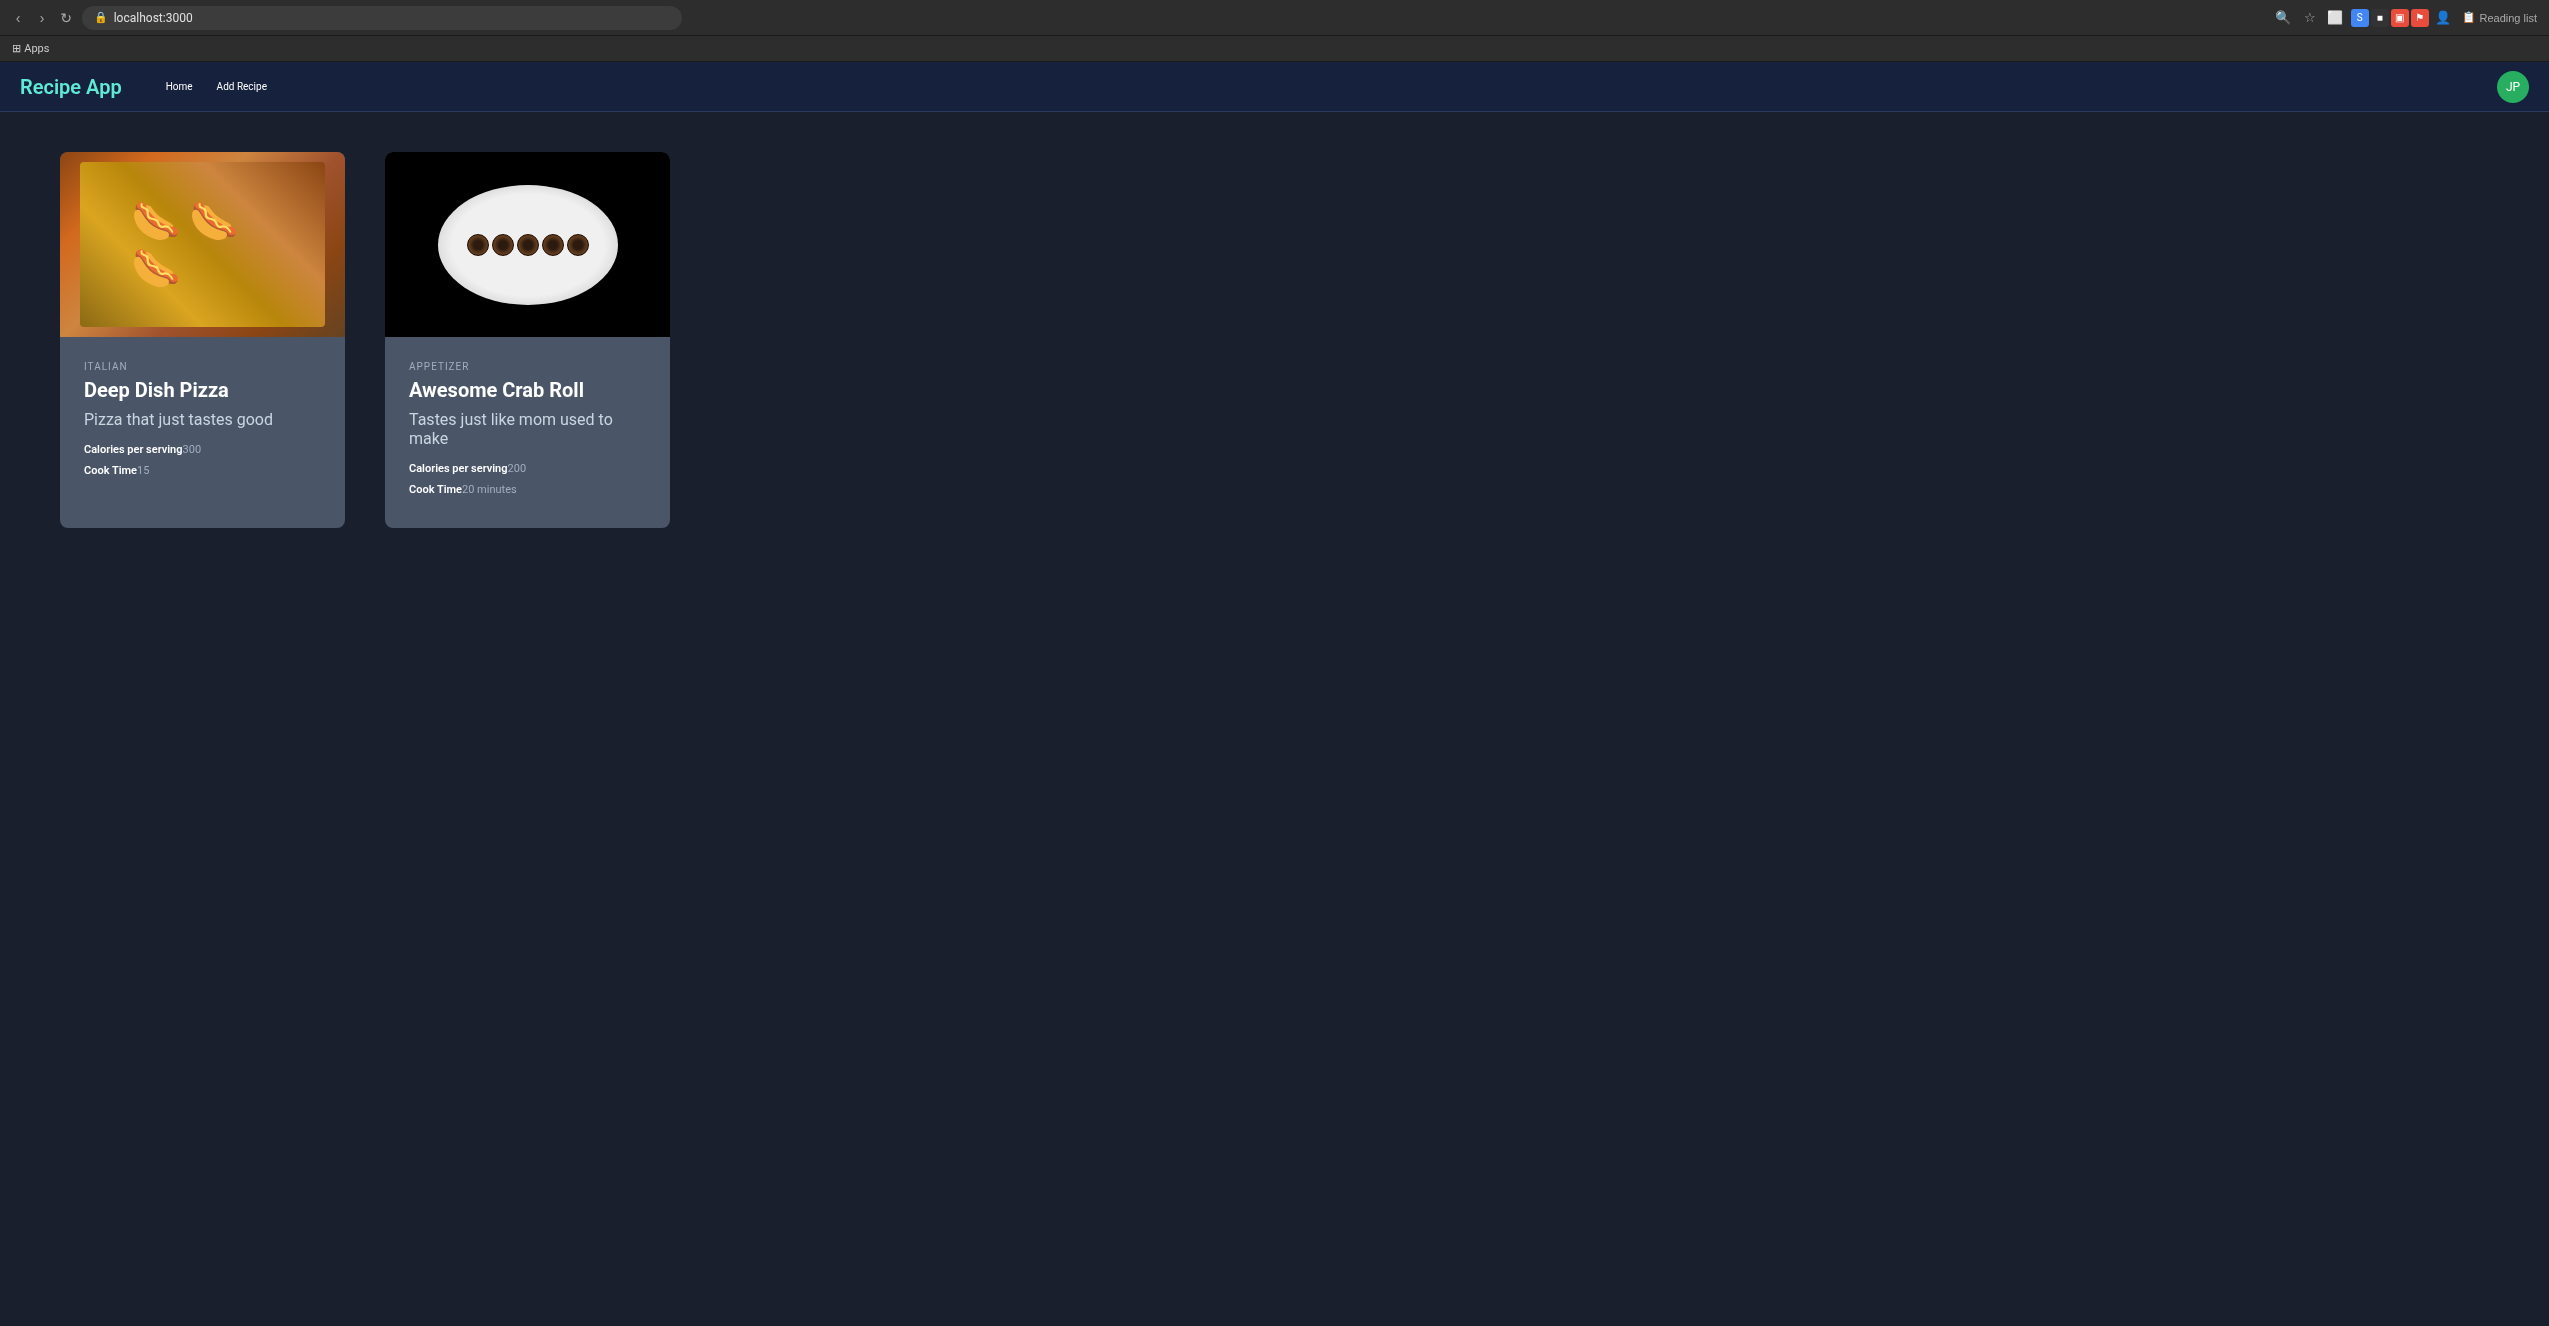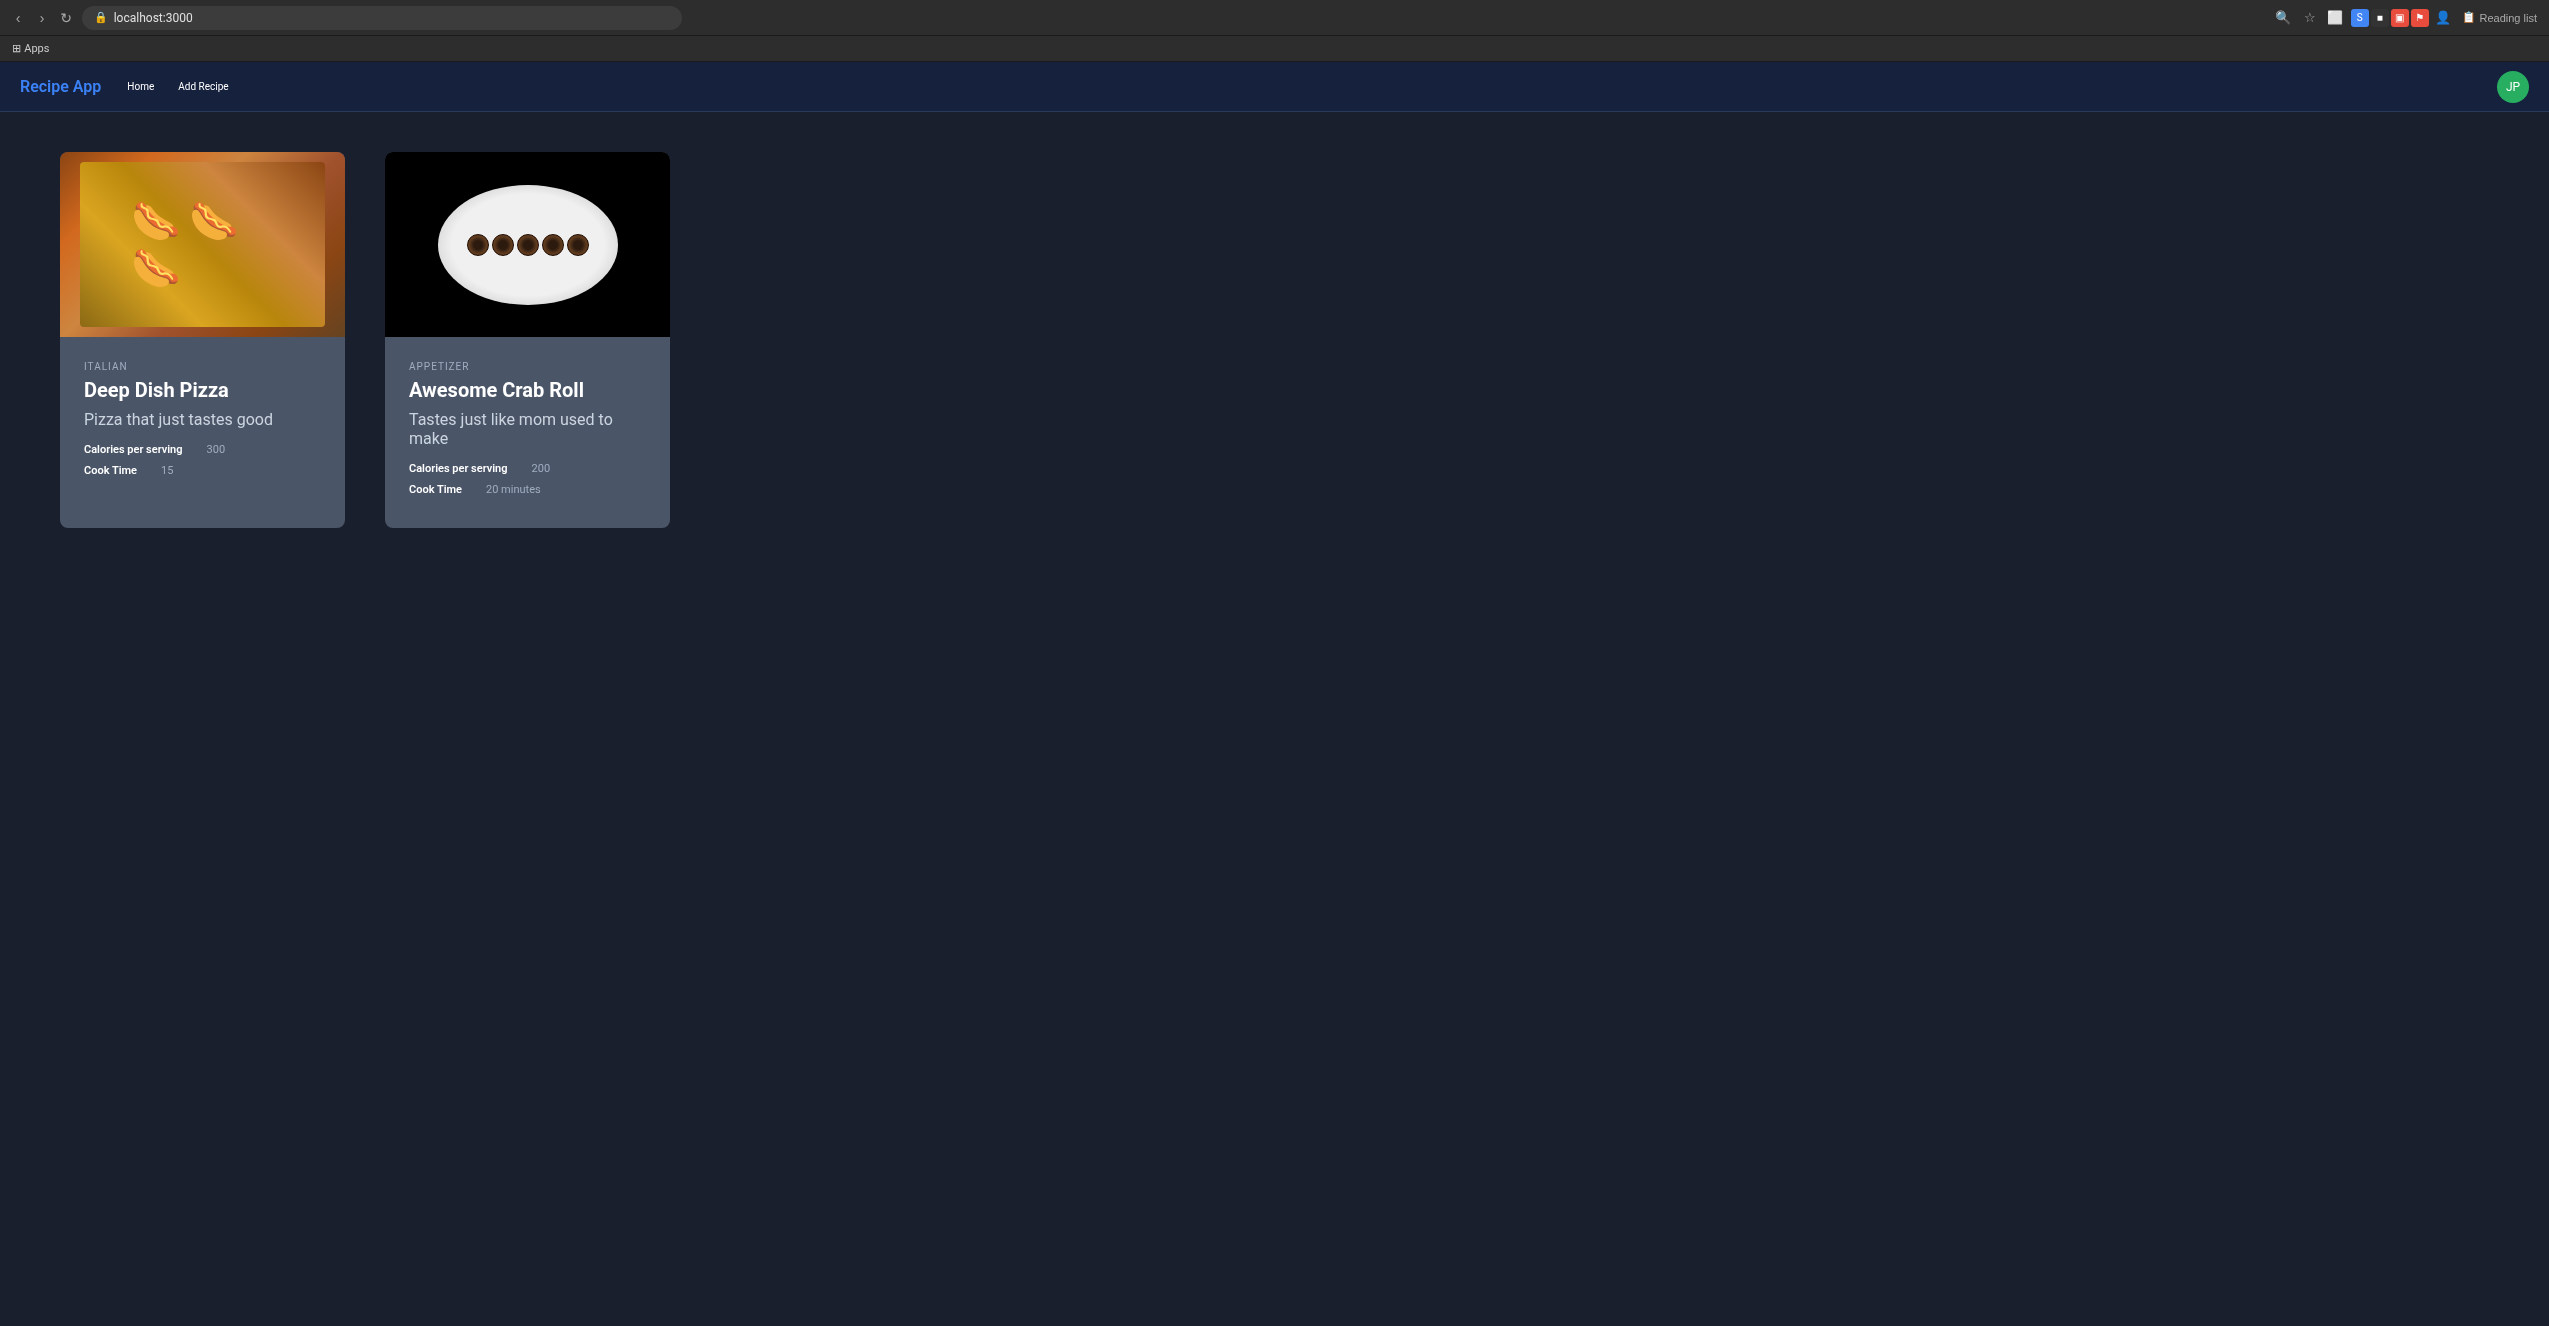--- a/index.html
+++ b/index.html
@@ -129,24 +129,24 @@
       background: #16213e;
       padding: 0 20px;
       height: 50px;
       display: flex;
       align-items: center;
       border-bottom: 1px solid #2a3a5c;
       position: relative;
     }
 
     .app-brand {
-      font-size: 16px;
+      font-size: 20px;
       font-weight: 600;
-      color: #3b82f6;
-      margin-right: 26px;
+      color: #5eead4;
+      margin-right: 44px;
     }
 
     .nav-links {
       display: flex;
       gap: 24px;
       align-items: center;
     }
 
     .nav-link {
       color: #ffffff;
@@ -278,21 +278,21 @@
 
     .recipe-description {
       font-size: 16px;
       color: #cbd5e0;
       margin-bottom: 14px;
     }
 
     .recipe-stat {
       display: flex;
       align-items: center;
-      gap: 24px;
+      gap: 0;
       margin-bottom: 8px;
     }
 
     .stat-label {
       font-size: 11px;
       font-weight: 600;
       color: #ffffff;
     }
 
     .stat-value {

